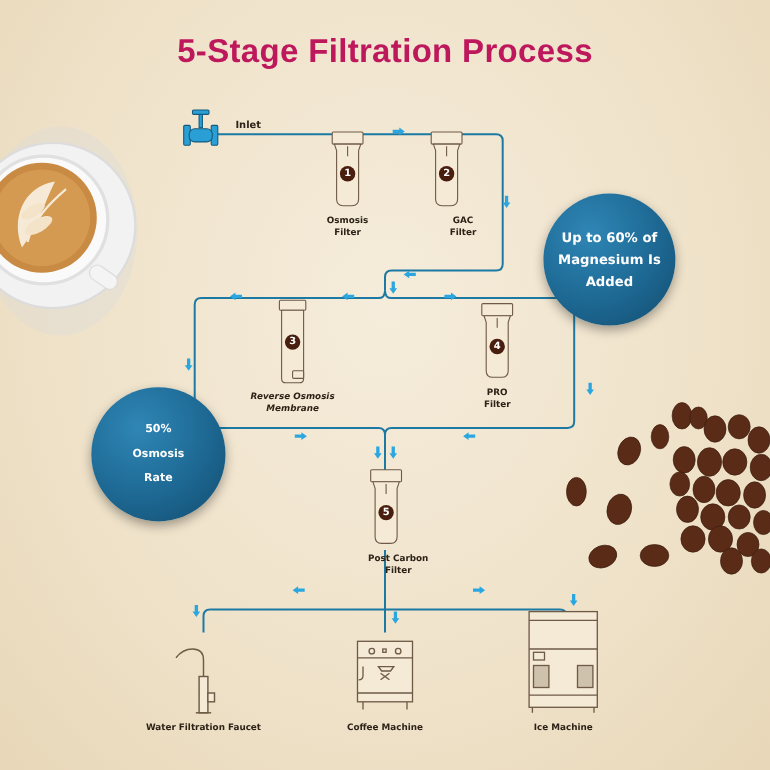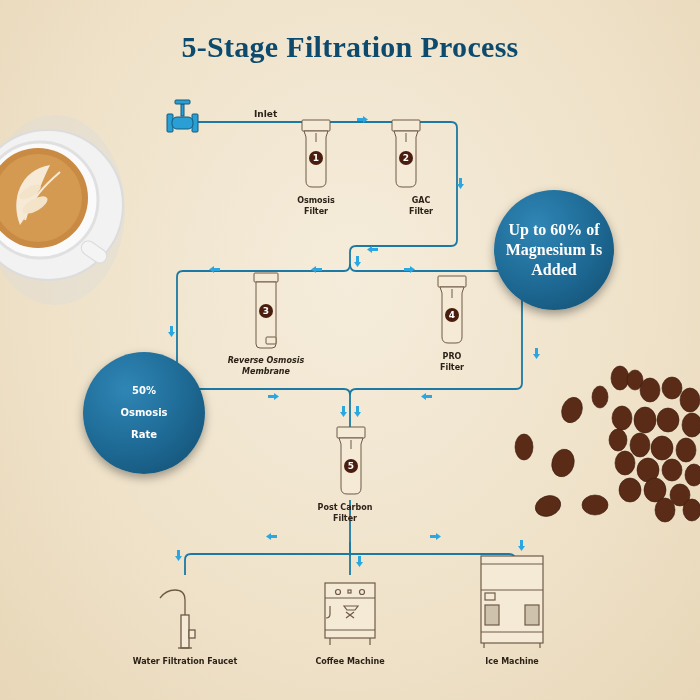--- a/index.html
+++ b/index.html
@@ -3,22 +3,22 @@
 <meta charset="utf-8">
 <style>
   html, body { margin: 0; padding: 0; }
   body {
     width: 700px; height: 700px; overflow: hidden; position: relative;
     background: radial-gradient(ellipse at 50% 40%, #f5ecdb 0%, #efe2c9 60%, #e8d7b8 100%);
     font-family: "DejaVu Sans", sans-serif;
   }
   .title {
     position: absolute; top: 30px; left: 0; width: 700px; text-align: center;
-    font-family: Liberation Serif, serif; font-weight: bold;
-    font-size: 30px; color: #0c4a6e; letter-spacing: 0.3px;
+    font-family: Liberation Sans, sans-serif; font-weight: bold;
+    font-size: 30px; color: #be185d; letter-spacing: 0.3px;
   }
   svg.diagram { position: absolute; left: 0; top: 0; }
   .lbl {
     position: absolute; font-family: "DejaVu Sans", sans-serif; font-weight: bold;
     font-size: 8px; color: #2c2217; text-align: center; line-height: 11px;
   }
   .bubble {
     position: absolute; border-radius: 50%;
     background: radial-gradient(circle at 35% 30%, #2f86b5 0%, #1d6893 55%, #134c6d 100%);
     box-shadow: 0 4px 10px rgba(0,0,0,0.35);
@@ -189,44 +189,44 @@
     <line x1="540" y1="643" x2="540" y2="648"></line>
   </g>
 </svg>
 
 <div class="lbl" style="left:310px;top:153px;width:12px;color:#fff;font-size:9px;">1</div>
 <div class="lbl" style="left:400px;top:153px;width:12px;color:#fff;font-size:9px;">2</div>
 <div class="lbl" style="left:260px;top:306px;width:12px;color:#fff;font-size:9px;">3</div>
 <div class="lbl" style="left:446px;top:310px;width:12px;color:#fff;font-size:9px;">4</div>
 <div class="lbl" style="left:345px;top:461px;width:12px;color:#fff;font-size:9px;">5</div>
 
-<div class="lbl" style="left:214px;top:109px;text-align:left;font-size:9px;margin-left:40px;">Inlet</div>
+<div class="lbl" style="left:214px;top:109px;text-align:left;font-size:9px;">Inlet</div>
 
 <div class="lbl" style="left:276px;top:195px;width:80px;">
   <span>Osmosis</span><br>
   <span>Filter</span>
 </div>
 <div class="lbl" style="left:381px;top:195px;width:80px;">
   <span>GAC</span><br>
   <span>Filter</span>
 </div>
 <div class="lbl" style="left:216px;top:355px;width:100px;font-style:italic;">
   <span>Reverse Osmosis</span><br>
   <span>Membrane</span>
 </div>
 <div class="lbl" style="left:412px;top:351px;width:80px;">
   <span>PRO</span><br>
   <span>Filter</span>
 </div>
-<div class="lbl" style="left:305px;top:502px;width:80px;">
+<div class="lbl" style="left:322px;top:502px;width:80px;">
   <span>Post Carbon</span><br>
   <span>Filter</span>
 </div>
 
-<div class="bubble" style="left:494px;top:190px;width:120px;height:120px;font-size:16px;line-height:20px;font-family:Liberation Serif, serif;">
+<div class="bubble" style="left:494px;top:176px;width:120px;height:120px;font-size:12px;line-height:20px;">
   <div>
     <span>Up to 60% of</span>
     <span>Magnesium Is</span>
     <span>Added</span>
   </div>
 </div>
 <div class="bubble" style="left:83px;top:352px;width:122px;height:122px;font-size:10px;line-height:22px;">
   <div>
     <span>50%</span>
     <span>Osmosis</span>

